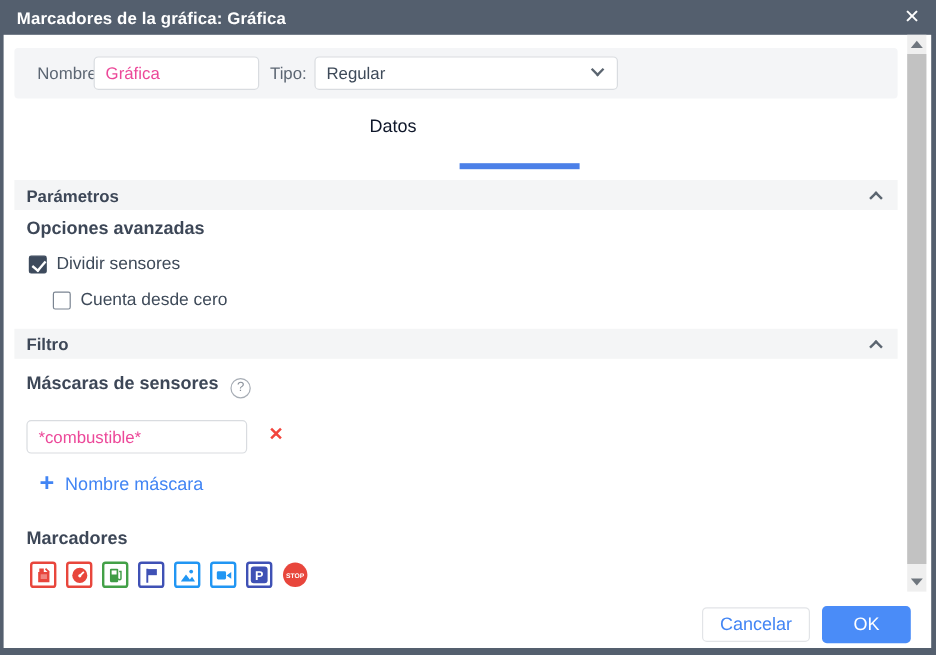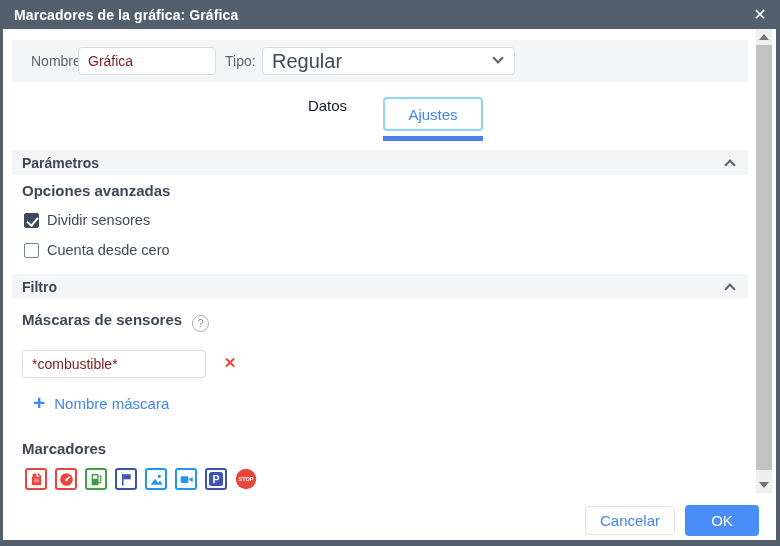--- a/index.html
+++ b/index.html
@@ -24,28 +24,28 @@
   
   .form-strip {
     position:absolute; left:9px; top:11px; width:736px; height:42px;
     background:#f4f5f7; border-radius:3px;
   }
   .form-strip .lbl { position:absolute; top:13px; font-size:14px; color:#5c6673; }
   .lbl-nombre { left:19px; }
   .lbl-tipo   { left:213px; }
   .txt-input {
     height:28px; border:1px solid #d9dce0; border-radius:4px;
-    font-family:"Liberation Sans", sans-serif; font-size:14px; color:#7f1d1d;
+    font-family:"Liberation Sans", sans-serif; font-size:14px; color:#ec4899;
     padding:0 9px; background:#fff; outline:none;
   }
   .name-input { position:absolute; left:66px; top:7px; width:138px; }
   .type-select {
     position:absolute; left:250px; top:7px; width:253px; height:28px;
     border:1px solid #d9dce0; border-radius:4px; background:#fff;
-    font-size:20px; color:#3e4a59; display:flex; align-items:center;
+    font-size:14px; color:#3e4a59; display:flex; align-items:center;
     padding:0 9px; cursor:pointer;
   }
   .chev {
     width:8px; height:8px; border-right:2px solid #5b6570; border-bottom:2px solid #5b6570;
     display:inline-block;
   }
   .chev-down { transform:rotate(45deg); margin-top:-4px; }
   .chev-up   { transform:rotate(-135deg); margin-top:4px; }
   .type-select .chev { position:absolute; right:12px; top:10px; }
   
@@ -69,21 +69,21 @@
   }
   .section-bar .sec-title { font-size:14px; font-weight:600; color:#3d4757; }
   .bar-parametros { top:121px;gap:24px; }
   .bar-filtro     { top:245px; }
   .bold-heading { position:absolute; left:19px; font-size:15px; font-weight:700; color:#3d4757; }
   .h-opciones   { top:153px; }
   .h-mascaras   { top:282px; }
   .h-marcadores { top:411px; }
   
   .cb-row { position:absolute; left:21px; height:20px; display:flex; align-items:center; cursor:pointer; }
-  .cb-row1 { top:181px; } .cb-row2 { top:211px; }
+  .cb-row1 { top:181px; } .cb-row2 { top:211px;margin-left:20px; }
   .cb-box {
     width:15px; height:15px; border:1px solid #7a8491; border-radius:2px;
     margin-right:8px; background:#fff; position:relative; flex:0 0 auto;
   }
   .cb-box.checked { background:#3d4a5c; border-color:#3d4a5c; }
   .cb-box.checked::after {
     content:""; position:absolute; left:4px; top:1px; width:5px; height:9px;
     border-right:2px solid #fff; border-bottom:2px solid #fff; transform:rotate(40deg);
   }
   .cb-label { font-size:14.5px; color:#3e4a59; }
@@ -154,23 +154,20 @@
       <span class="lbl lbl-tipo">Tipo:</span>
       <div class="type-select">
         <span>Regular</span>
         <span class="chev chev-down"></span>
       </div>
     </div>
 
     <div class="tab-datos">
       <span>Datos</span>
     </div>
-    <div class="tab-ajustes">
-      <span>Ajustes</span>
-    </div>
     <div class="tab-underline"></div>
 
     <div class="section-bar bar-parametros">
       <span class="sec-title">Parámetros</span>
       <span class="chev chev-up"></span>
     </div>
 
     <div class="bold-heading h-opciones">Opciones avanzadas</div>
 
     <div class="cb-row cb-row1">

